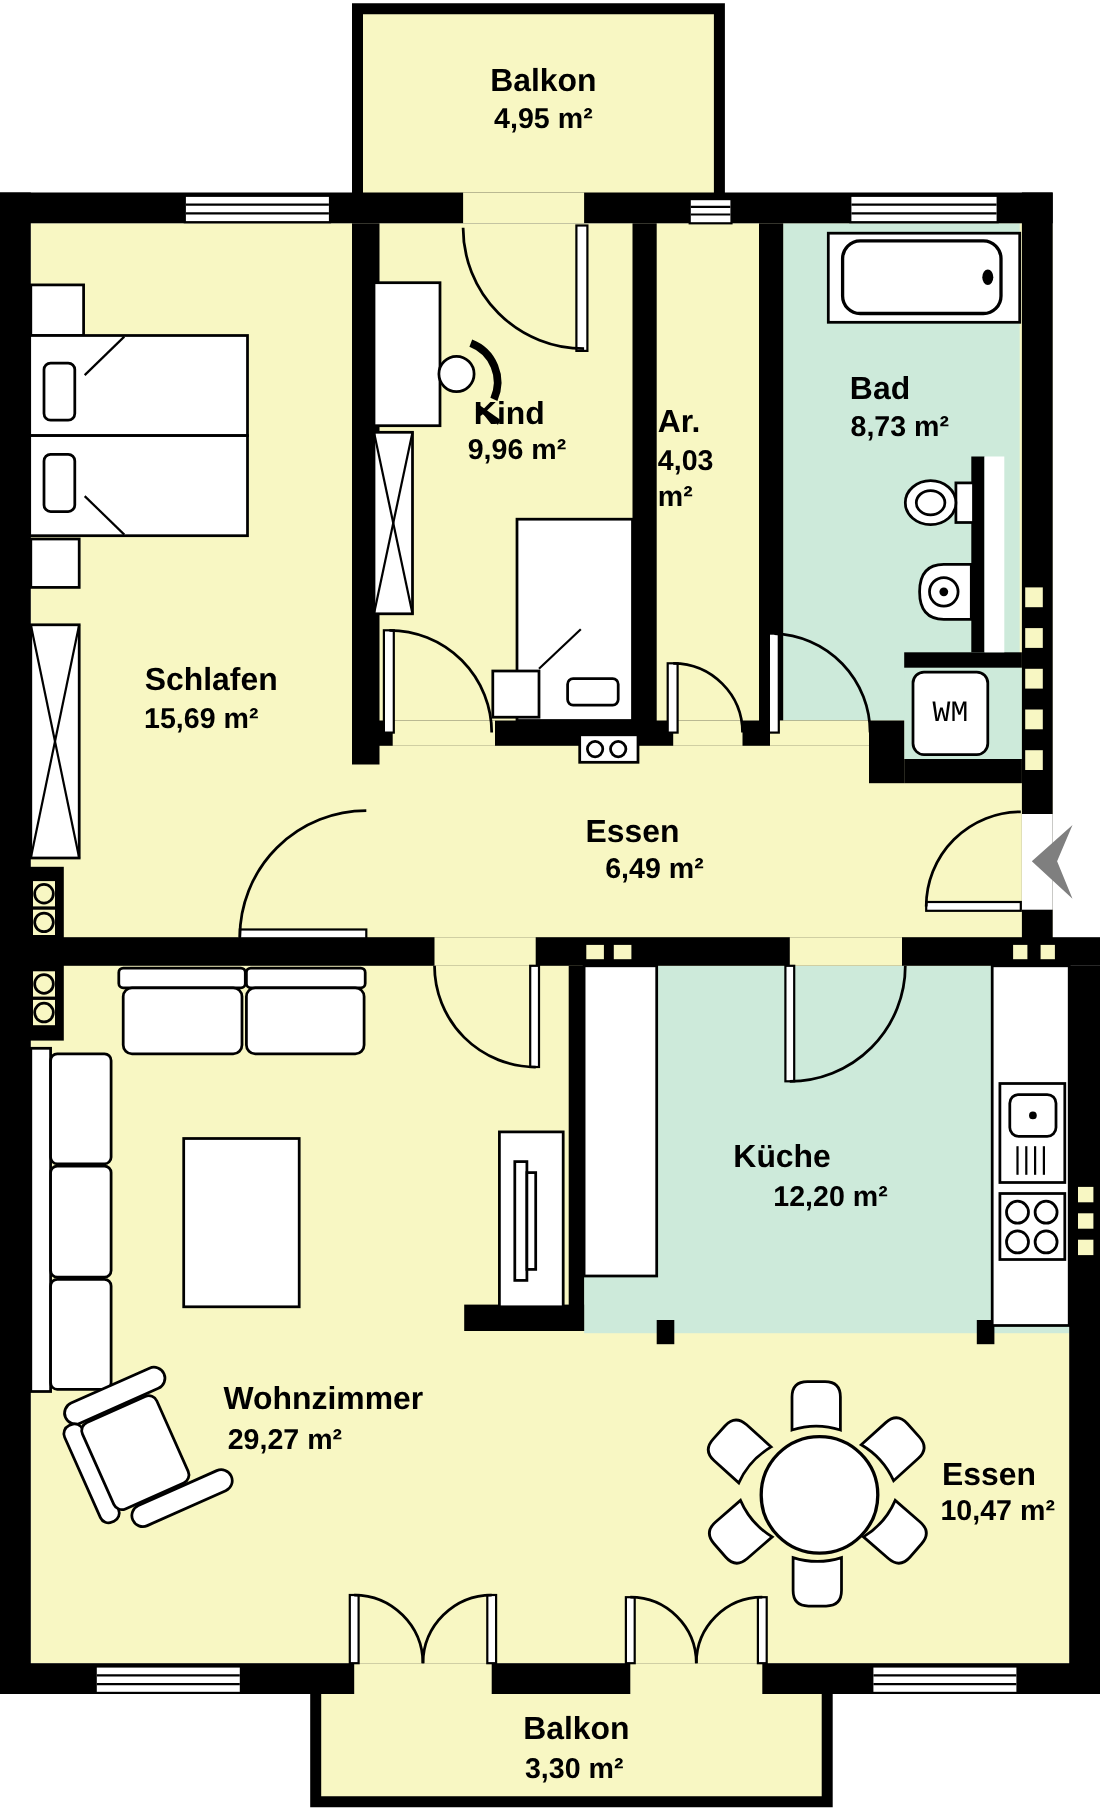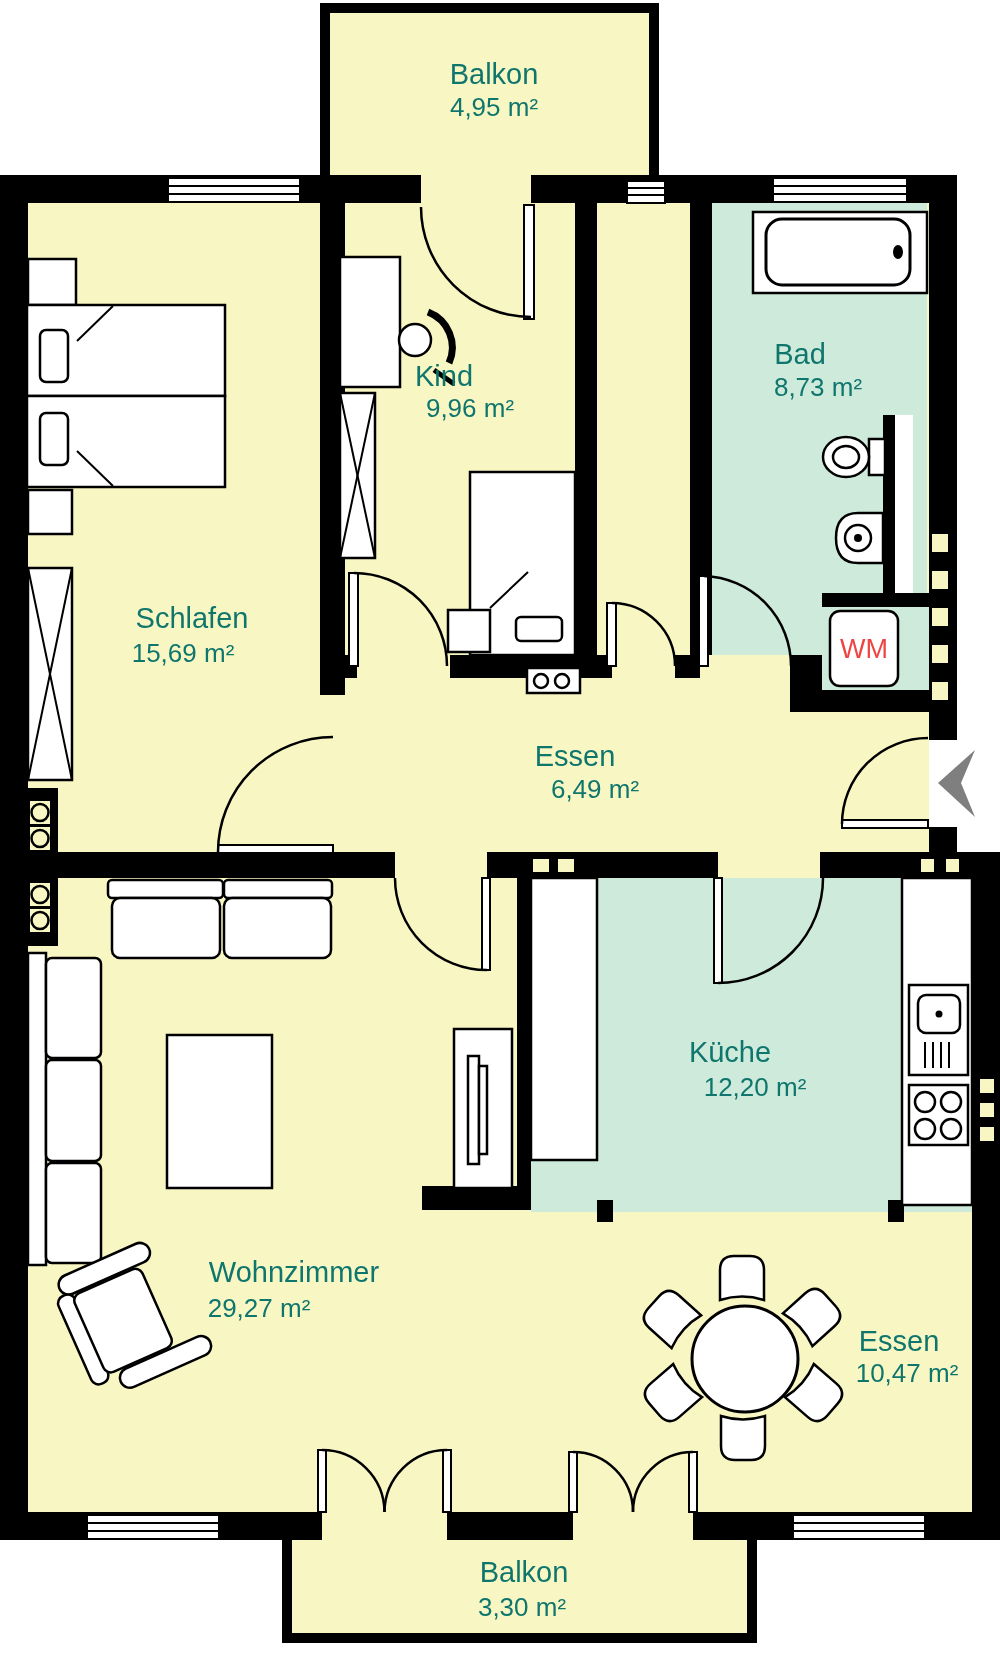--- a/index.html
+++ b/index.html
@@ -13,28 +13,28 @@
   .balk{fill:var(--c-yellow);stroke:var(--c-wall);stroke-width:10;}
   .furn{fill:#fff;stroke:#000;stroke-width:2.5;}
   .furn3{fill:#fff;stroke:#000;stroke-width:3;}
   .arc{fill:none;stroke:#000;stroke-width:2.5;}
   .leaf{fill:#fff;stroke:#000;stroke-width:2;}
   .wline{stroke:#000;stroke-width:2;}
   .winbox{fill:#fff;stroke:#000;stroke-width:2;}
   .sq{fill:var(--c-yellow);stroke:#000;stroke-width:2;}
   .ring{fill:none;stroke:#000;stroke-width:2.5;}
   .blk{fill:#000;}
-  .lbl{position:absolute;color:#0f766e;font-weight:normal;white-space:nowrap;transform:translateX(-50%);}
+  .lbl{position:absolute;color:#000000;font-weight:bold;white-space:nowrap;transform:translateX(-50%);}
   .room-name{font-size:29px;}
   .room-area{font-size:26px;}
   .ar-block{position:absolute;left:598px;top:366px;width:80px;font-weight:bold;
             font-size:26px;line-height:1.25;white-space:normal;}
   .ar-name{font-size:29px;}
   .wm-lbl{position:absolute;left:864px;top:649px;transform:translate(-50%,-50%);
-          font-family:Liberation Sans, sans-serif;font-size:27px;color:#ef4444;text-align:right;}
+          font-family:Liberation Mono, monospace;font-size:27px;color:#000000;text-align:right;}
 </style>
 </head>
 <body>
 
 <div id="plan">
   <svg width="1000" height="1654" viewBox="0 0 1000 1654">
 
     <path class="balk" d="M325,180 V8 H654 V180"></path>
     <path class="balk" d="M287,1540 V1638 H752 V1540"></path>
 
@@ -248,34 +248,38 @@
       <path class="arc" d="M573,1452 A60,60 0 0 1 633,1512"></path>
       <path class="arc" d="M693,1452 A60,60 0 0 0 633,1512"></path>
     </g>
 
     <polygon points="938,783 975,750 961,783 975,817" fill="var(--c-arrow)"></polygon>
   </svg>
 
   <div class="lbl room-name" style="left:494px;top:58px;">Balkon</div>
   <div class="lbl room-area" style="left:494px;top:92px;">4,95 m²</div>
 
-  <div class="lbl room-name" style="left:444px;top:360px;">Kind</div>
+  <div class="lbl room-name" style="left:463px;top:360px;">Kind</div>
   <div class="lbl room-area" style="left:470px;top:393px;">9,96 m²</div>
 
+  <div class="ar-block">
+    <div class="ar-name">Ar.</div>
+    <div>4,03 m²</div>
+  </div>
 
   <div class="lbl room-name" style="left:800px;top:338px;">Bad</div>
   <div class="lbl room-area" style="left:818px;top:372px;">8,73 m²</div>
 
   <div class="lbl room-name" style="left:192px;top:602px;">Schlafen</div>
   <div class="lbl room-area" style="left:183px;top:638px;">15,69 m²</div>
 
   <div class="lbl room-name" style="left:575px;top:740px;">Essen</div>
   <div class="lbl room-area" style="left:595px;top:774px;">6,49 m²</div>
 
-  <div class="lbl room-name" style="left:730px;top:1036px;text-align:right;">Küche</div>
+  <div class="lbl room-name" style="left:711px;top:1036px;text-align:right;">Küche</div>
   <div class="lbl room-area" style="left:755px;top:1072px;">12,20 m²</div>
 
   <div class="lbl room-name" style="left:294px;top:1256px;">Wohnzimmer</div>
   <div class="lbl room-area" style="left:259px;top:1293px;">29,27 m²</div>
 
   <div class="lbl room-name" style="left:899px;top:1325px;text-align:center;">Essen</div>
   <div class="lbl room-area" style="left:907px;top:1358px;">10,47 m²</div>
 
   <div class="lbl room-name" style="left:524px;top:1556px;">Balkon</div>
   <div class="lbl room-area" style="left:522px;top:1592px;">3,30 m²</div>

